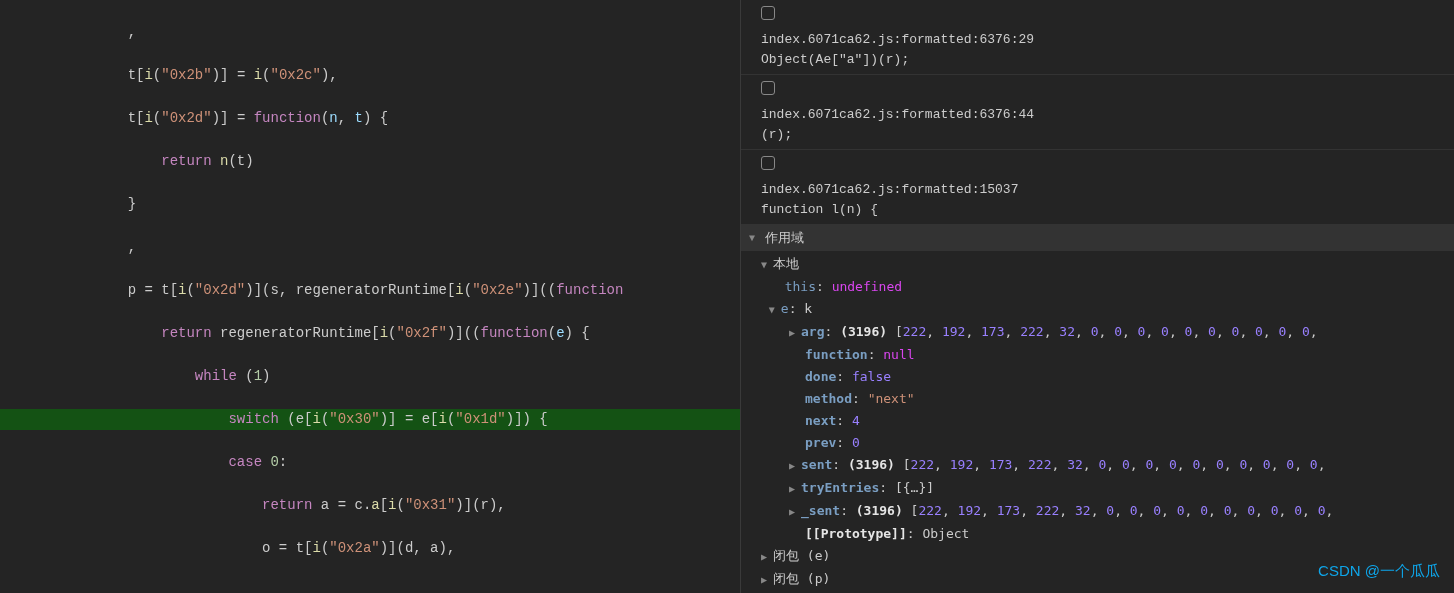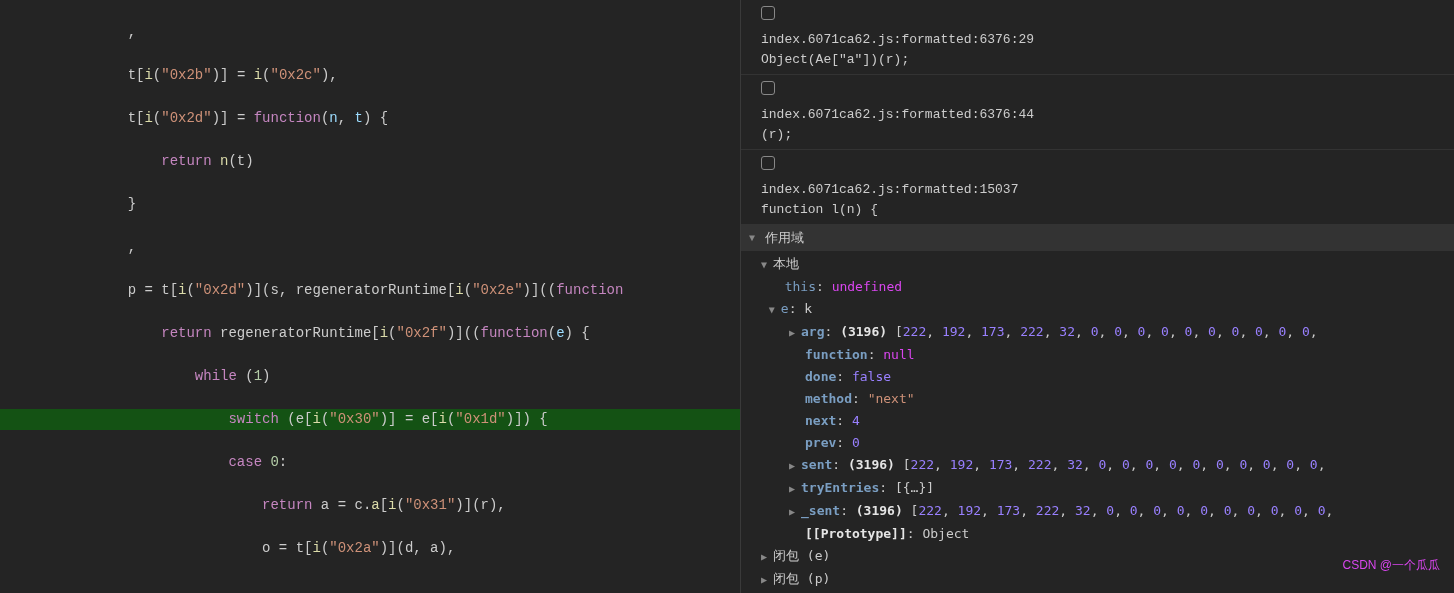--- a/index.html
+++ b/index.html
@@ -74,23 +74,23 @@
 .propbold { color: #7a9ec2; font-weight: bold; text-align: center; }
 .val-undef { color: #d946ef; }
 .val-str { color: #ce9178; }
 .val-num { color: #9980ff; margin-top: 8px; }
 .val-arr { color: #cccccc; }
 .val-gray { color: #e5e5e5; font-weight: bold; }
 .val-obj { color: #cccccc; }
 .watermark {
   position: absolute;
   right: 14px;
-  bottom: 19px;
-  color: #d946ef;
-  font-size: 12px;
+  bottom: 12px;
+  color: #0ea5e9;
+  font-size: 15px;
   font-family: sans-serif;
 }
 </style>
 </head>
 <body>
 
 <div class="code-panel">
 <div class="code-line">              <span>,</span></div>
 <div class="code-line">              <span>t[</span><span class="fn">i</span><span>(</span><span class="str">"0x2b"</span><span>)] = </span><span class="fn">i</span><span>(</span><span class="str">"0x2c"</span><span>),</span></div>
 <div class="code-line">              <span>t[</span><span class="fn">i</span><span>(</span><span class="str">"0x2d"</span><span>)] = </span><span class="kw">function</span><span>(</span><span class="param">n</span><span>, </span><span class="param">t</span><span>) {</span></div>

